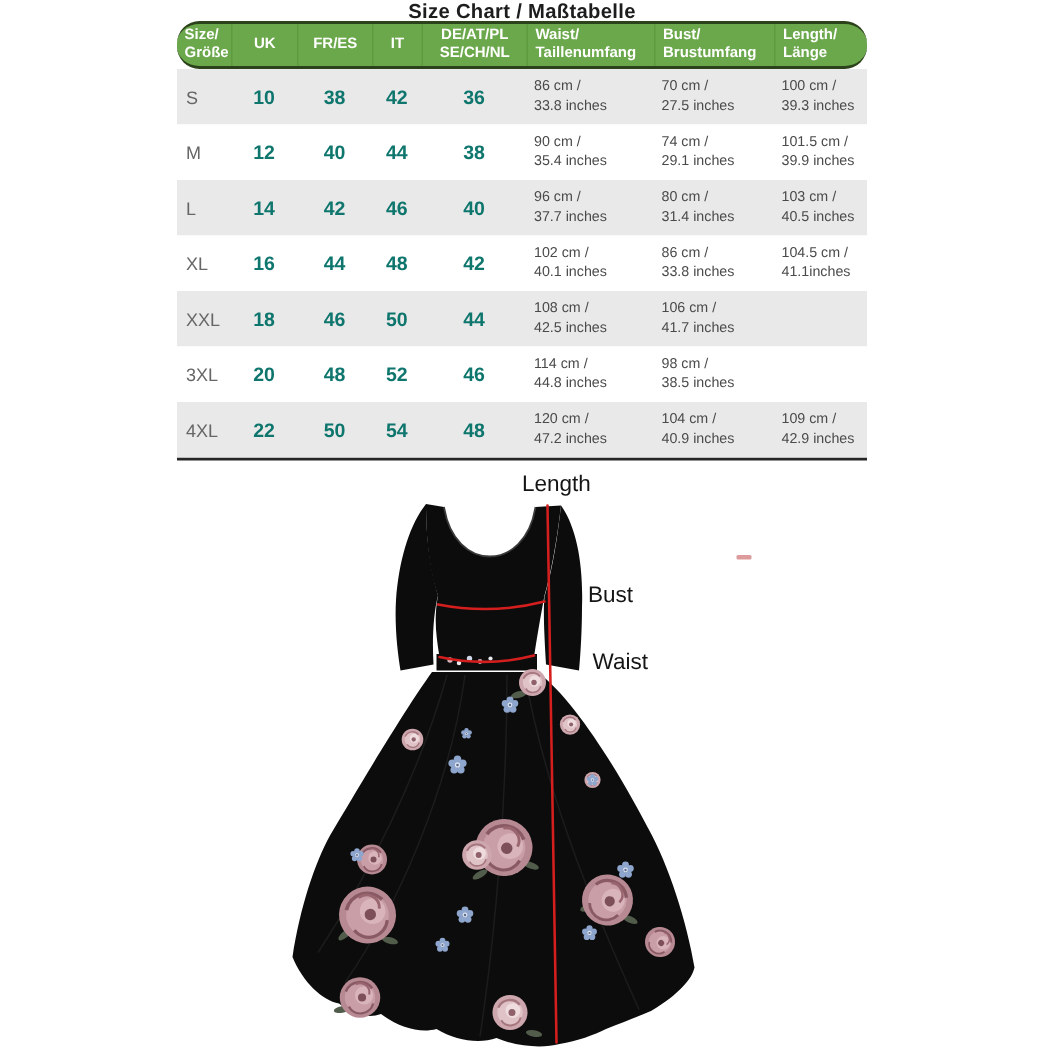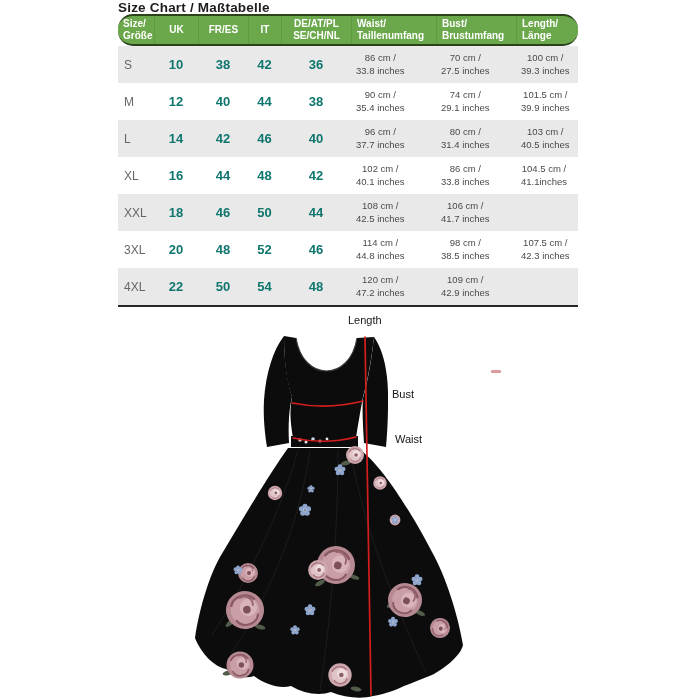--- a/index.html
+++ b/index.html
@@ -1,42 +1,42 @@
 <!DOCTYPE html>
 <html><head>
 <meta charset="utf-8">
 <style>
   html,body{margin:0;padding:0;}
   body{width:700px;height:700px;background:#ffffff;font-family:"Liberation Sans",sans-serif;position:relative;overflow:hidden;}
   .page{position:absolute;inset:0;}
 
   
-  .chart-title{position:absolute;left:118px;top:0px;width:460px;
+  .chart-title{position:absolute;left:118px;top:0px;width:460px;text-align:center;
     font-size:13.5px;font-weight:bold;color:#1d1d1d;letter-spacing:.2px;}
 
   
   .size-table{position:absolute;left:118px;top:14px;width:460px;}
   .thead{display:grid;grid-template-columns:36px 44px 50px 33px 70px 85px 80px 62px;
     background:#6BA84B;height:28px;border-top:2px solid #2b421b;border-bottom:2px solid #2b421b;border-radius:15px;}
   .th{color:#ffffff;font-size:10px;font-weight:bold;line-height:1.25;display:flex;align-items:center;
     justify-content:center;white-space:pre-line;text-align:center;}
   .th + .th{border-left:1px solid #5e9a3e;}
   .th.h0,.th.h5,.th.h6,.th.h7{justify-content:flex-start;text-align:left;padding-left:5px;}
   .tbody{border-bottom:2px solid #262626;}
   .trow{display:grid;grid-template-columns:36px 44px 50px 33px 70px 85px 80px 62px;height:37px;background:#ffffff;}
   .trow.alt{background:#e9e9e9;}
   .td{display:flex;align-items:center;justify-content:center;font-size:13px;font-weight:bold;
     color:#0f766e;white-space:pre-line;}
   .td.c0{justify-content:flex-start;padding-left:6px;font-weight:400;font-size:12px;color:#666666;}
   .td.c5,.td.c6,.td.c7{justify-content:flex-start;padding-left:5px;font-size:9.5px;font-weight:400;
-    color:#4a4a4a;line-height:1.35;text-align:center;}
+    color:#4a4a4a;line-height:1.35;}
 
   
   .dress-svg{position:absolute;left:170px;top:305px;width:390px;height:395px;}
-  .measure-label{position:absolute;font-size:11px;color:#151515;}
+  .measure-label{position:absolute;font-size:15px;color:#151515;}
   .label-length{left:348px;top:314px;}
   .label-bust{left:392px;top:388px;}
   .label-waist{left:395px;top:433px;}
   .red-dash{position:absolute;left:491px;top:370px;width:10px;height:2.5px;background:#dd9b9b;border-radius:1px;}
 </style>
 </head>
 <body>
 
 <div class="page">
 
@@ -125,31 +125,31 @@
         <div class="trow">
           <div class="td c0">3XL</div>
           <div class="td c1">20</div>
           <div class="td c2">48</div>
           <div class="td c3">52</div>
           <div class="td c4">46</div>
           <div class="td c5">114 cm /
 44.8 inches</div>
           <div class="td c6">98 cm /
 38.5 inches</div>
-          <div class="td c7">107.5 cm /
-42.3 inches</div>
         </div>
         <div class="trow alt">
           <div class="td c0">4XL</div>
           <div class="td c1">22</div>
           <div class="td c2">50</div>
           <div class="td c3">54</div>
           <div class="td c4">48</div>
           <div class="td c5">120 cm /
 47.2 inches</div>
+          <div class="td c6">104 cm /
+40.9 inches</div>
           <div class="td c7">109 cm /
 42.9 inches</div>
         </div>
       </div>
   </div>
 
   <svg class="dress-svg" viewBox="0 0 390 395" xmlns="http://www.w3.org/2000/svg">
     <defs>
       <symbol id="rose" overflow="visible">
         <circle r="10" fill="#b78a93"></circle>

